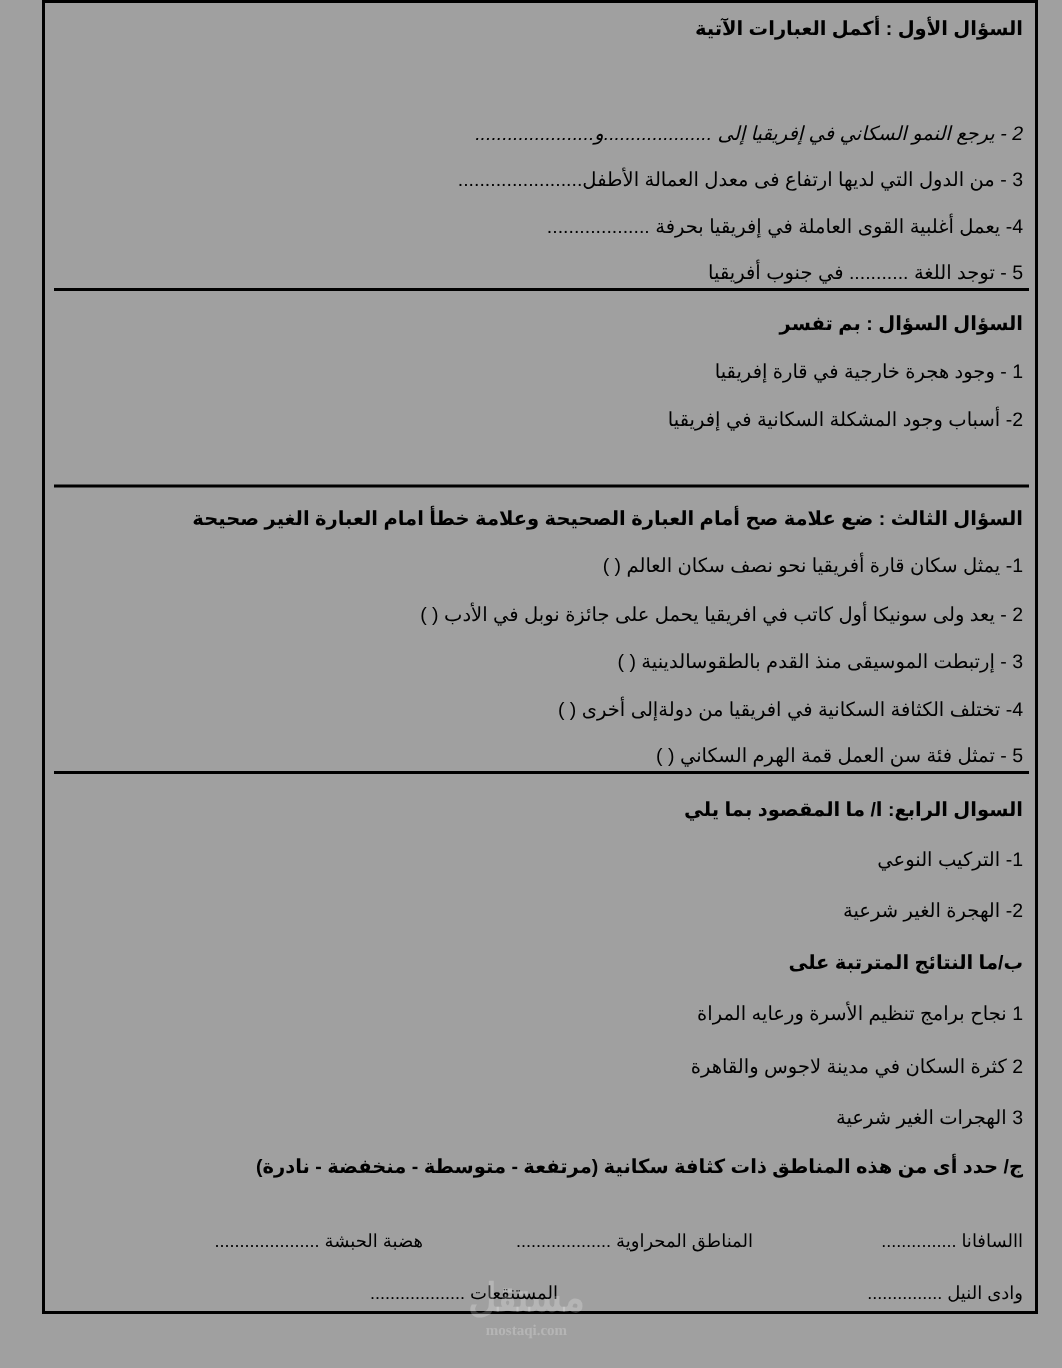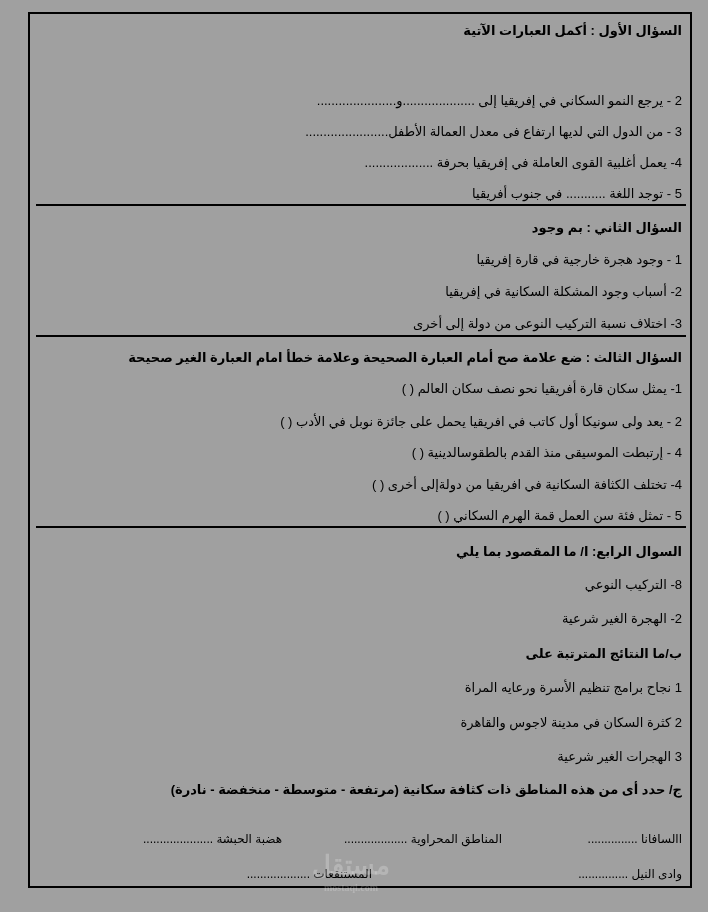--- a/index.html
+++ b/index.html
@@ -6,21 +6,21 @@
   body {
     width: 708px; height: 912px;
     background: #a0a0a0;
     position: relative;
     overflow: hidden;
     font-family: "Liberation Sans", "DejaVu Sans", sans-serif;
     color: #000;
   }
   .sheet {
     position: absolute;
-    left: 28px; top: 12px;
+    left: 28px; top: 0;
     width: 660px; height: 872px;
     border: 2px solid #000;
     box-sizing: content-box;
   }
   .line {
     position: absolute;
     right: 8px;
     direction: rtl;
     text-align: right;
     font-size: 13px;
@@ -54,45 +54,44 @@
   }
   .watermark .wm-ar { font-size: 26px; line-height: 28px; direction: rtl; }
   .watermark .wm-en { font-size: 10px; line-height: 16px; }
 </style>
 </head>
 <body>
 
 <div class="sheet">
 
   <div class="line bold" style="top:9px;">السؤال الأول : أكمل العبارات الآتية</div>
-  <div class="line" style="top:79px;">2 - يرجع النمو السكاني في إفريقيا إلى ....................و......................</div>
+  <div class="line" style="top:79px;font-style:italic;">2 - يرجع النمو السكاني في إفريقيا إلى ....................و......................</div>
   <div class="line" style="top:110px;">3 - من الدول التي لديها ارتفاع فى معدل العمالة الأطفل.......................</div>
   <div class="line" style="top:141px;">4- يعمل أغلبية القوى العاملة في إفريقيا بحرفة ...................</div>
   <div class="line" style="top:172px;">5 - توجد اللغة ........... في جنوب أفريقيا</div>
 
   <div class="divider" style="top:190px;"></div>
 
-  <div class="line bold" style="top:206px;">السؤال الثاني : بم وجود</div>
+  <div class="line bold" style="top:206px;">السؤال السؤال : بم تفسر</div>
   <div class="line" style="top:238px;">1 - وجود هجرة خارجية في قارة إفريقيا</div>
   <div class="line" style="top:270px;">2- أسباب وجود المشكلة السكانية في إفريقيا</div>
-  <div class="line" style="top:302px;">3- اختلاف نسبة التركيب النوعى من دولة إلى أخرى</div>
 
   <div class="divider" style="top:321px;"></div>
 
   <div class="line bold" style="top:336px;">السؤال الثالث : ضع علامة صح أمام العبارة الصحيحة وعلامة خطأ امام العبارة الغير صحيحة</div>
   <div class="line" style="top:367px;">1- يمثل سكان قارة أفريقيا نحو نصف سكان العالم (      )</div>
   <div class="line" style="top:400px;">2 - يعد ولى سونيكا أول كاتب في افريقيا يحمل على جائزة نوبل في الأدب (      )</div>
-  <div class="line" style="top:431px;">4 - إرتبطت الموسيقى منذ القدم بالطقوسالدينية (      )</div>
+  <div class="line" style="top:431px;">3 - إرتبطت الموسيقى منذ القدم بالطقوسالدينية (      )</div>
   <div class="line" style="top:463px;">4- تختلف الكثافة السكانية في افريقيا من دولةإلى أخرى (      )</div>
   <div class="line" style="top:494px;">5 - تمثل فئة سن العمل قمة الهرم السكاني (      )</div>
 
   <div class="divider" style="top:512px;"></div>
 
   <div class="line bold" style="top:530px;">السوال الرابع: ا/ ما المقصود بما يلي</div>
-  <div class="line" style="top:563px;">8- التركيب النوعي</div>
+  <div class="line" style="top:563px;">1- التركيب النوعي</div>
   <div class="line" style="top:597px;">2- الهجرة الغير شرعية</div>
   <div class="line bold" style="top:632px;">ب/ما النتائج المترتبة على</div>
   <div class="line" style="top:666px;">1 نجاح برامج تنظيم الأسرة ورعايه المراة</div>
   <div class="line" style="top:701px;">2 كثرة السكان في مدينة لاجوس والقاهرة</div>
   <div class="line" style="top:735px;">3 الهجرات الغير شرعية</div>
   <div class="line bold" style="top:768px;text-align:right;">ج/ حدد أى من هذه المناطق ذات كثافة سكانية (مرتفعة - متوسطة - منخفضة - نادرة)</div>
 
   <div class="cell" style="top:803px; right:8px;">االسافانا ...............</div>
   <div class="cell" style="top:803px; right:188px;">المناطق المحراوية ...................</div>
   <div class="cell" style="top:803px; right:408px;">هضبة الحبشة .....................</div>

